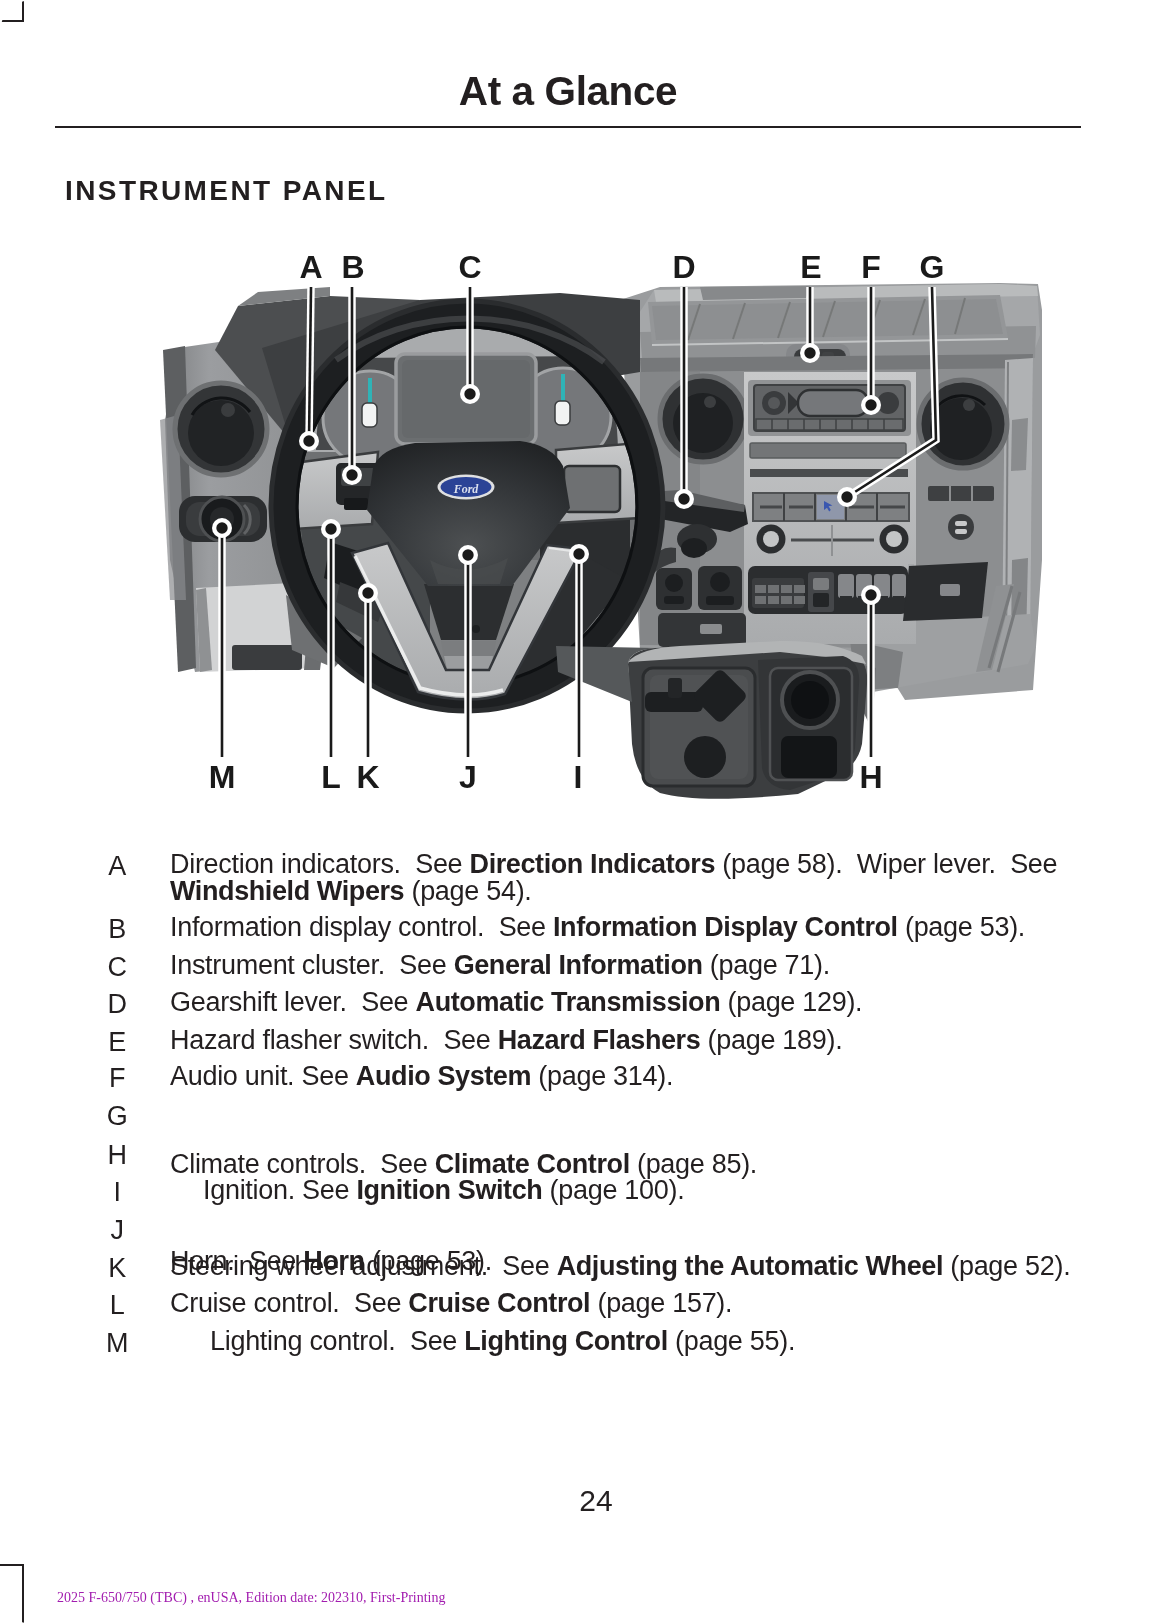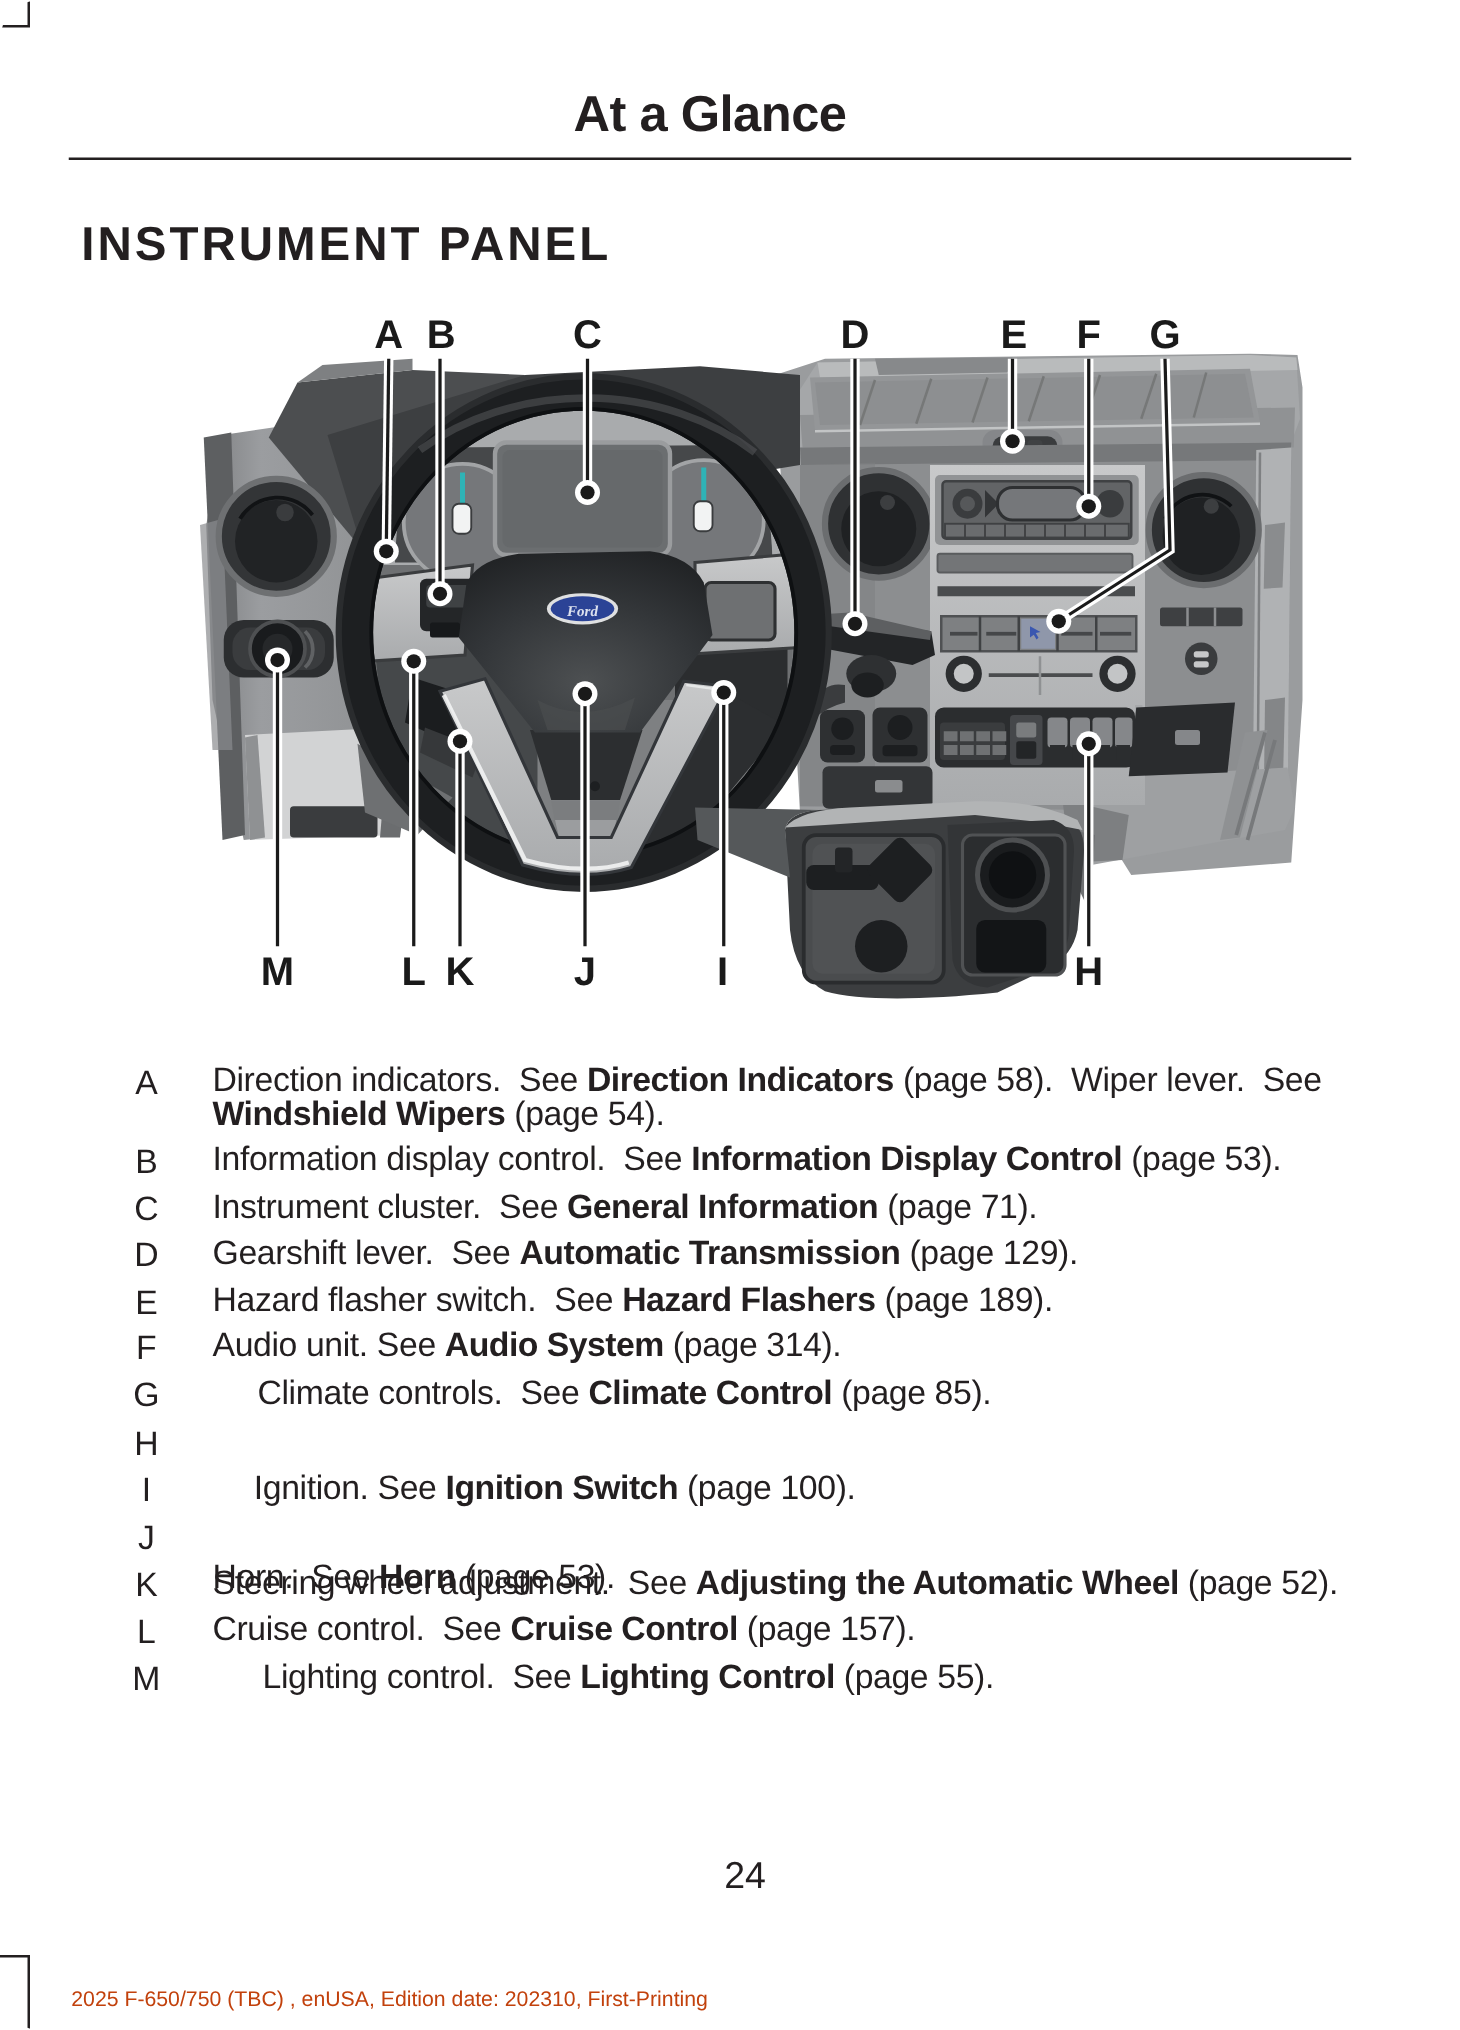--- a/index.html
+++ b/index.html
@@ -1,26 +1,26 @@
 <!DOCTYPE html>
 <html><head>
 <meta charset="utf-8">
 <style>
 html,body{margin:0;padding:0;background:#fff;}
 #page{position:relative;width:1147px;height:1624px;background:#fff;overflow:hidden;
   font-family:"Liberation Sans",sans-serif;color:#231f20;border-radius:32px;}
 .hdr{position:absolute;left:0;top:68px;width:1136px;text-align:center;
   font-size:40.5px;font-weight:bold;letter-spacing:-0.4px;}
 .rule{position:absolute;left:55px;top:126px;width:1026px;height:2px;background:#231f20;}
-.h2{position:absolute;left:65px;top:175px;font-size:38px;font-weight:bold;letter-spacing:2.4px;}
+.h2{position:absolute;left:65px;top:175px;font-size:28px;font-weight:bold;letter-spacing:2.4px;}
 .row{position:absolute;left:170px;width:905px;font-size:27px;letter-spacing:-0.3px;line-height:27px;}
 .ltr{position:absolute;left:104px;width:26px;text-align:center;font-size:27px;letter-spacing:-0.3px;}
 b{letter-spacing:-0.4px;}
 .pgnum{position:absolute;left:0;top:1484px;width:1136px;text-align:center;font-size:30px;padding-left:28px;}
-.foot{position:absolute;left:57px;top:1590px;font-size:17px;letter-spacing:0px;color:#c2410c;}
+.foot{position:absolute;left:57px;top:1590px;font-size:14px;letter-spacing:0px;color:#a21caf;font-family:Liberation Serif, serif;}
 .cm1{position:absolute;left:-2px;top:-2px;width:22px;height:20px;border:2px solid #231f20;background:#fff;}
 .cm2{position:absolute;left:-2px;top:1564px;width:22px;height:80px;border:2px solid #231f20;background:#fff;}
 .cm3{position:absolute;left:1144px;top:1614px;width:3px;height:10px;background:#231f20;}
 </style>
 </head>
 <body>
 <div id="page">
 <div class="cm1"></div>
 <div class="cm2"></div>
 <div class="cm3"></div>
@@ -400,21 +400,21 @@
 <div class="row" style="top:914px;">Information display control.&nbsp; See <b>Information Display Control</b> (page 53).</div>
 <div class="ltr" style="top:952px;">C</div>
 <div class="row" style="top:952px;">Instrument cluster.&nbsp; See <b>General Information</b> (page 71).</div>
 <div class="ltr" style="top:989px;">D</div>
 <div class="row" style="top:989px;">Gearshift lever.&nbsp; See <b>Automatic Transmission</b> (page 129).</div>
 <div class="ltr" style="top:1027px;">E</div>
 <div class="row" style="top:1027px;">Hazard flasher switch.&nbsp; See <b>Hazard Flashers</b> (page 189).</div>
 <div class="ltr" style="top:1063px;">F</div>
 <div class="row" style="top:1063px;">Audio unit. See <b>Audio System</b> (page 314).</div>
 <div class="ltr" style="top:1101px;">G</div>
-<div class="row" style="top:1101px;margin-left:36px;">Climate controls.&nbsp; See <b>Climate Control</b> (page 85).</div>
+<div class="row" style="top:1151px;">Climate controls.&nbsp; See <b>Climate Control</b> (page 85).</div>
 <div class="ltr" style="top:1140px;">H</div>
 <div class="ltr" style="top:1177px;">I</div>
 <div class="row" style="top:1177px;margin-left:33px;">Ignition. See <b>Ignition Switch</b> (page 100).</div>
 <div class="ltr" style="top:1215px;">J</div>
 <div class="row" style="top:1248px;">Horn.&nbsp; See <b>Horn</b> (page 53).</div>
 <div class="ltr" style="top:1253px;">K</div>
 <div class="row" style="top:1253px;">Steering wheel adjustment.&nbsp; See <b>Adjusting the Automatic Wheel</b> (page 52).</div>
 <div class="ltr" style="top:1290px;">L</div>
 <div class="row" style="top:1290px;">Cruise control.&nbsp; See <b>Cruise Control</b> (page 157).</div>
 <div class="ltr" style="top:1328px;">M</div>

